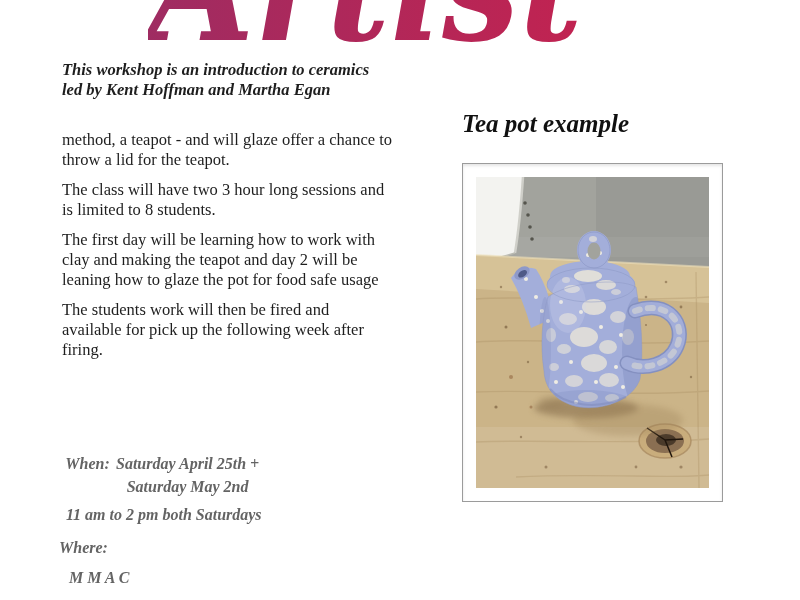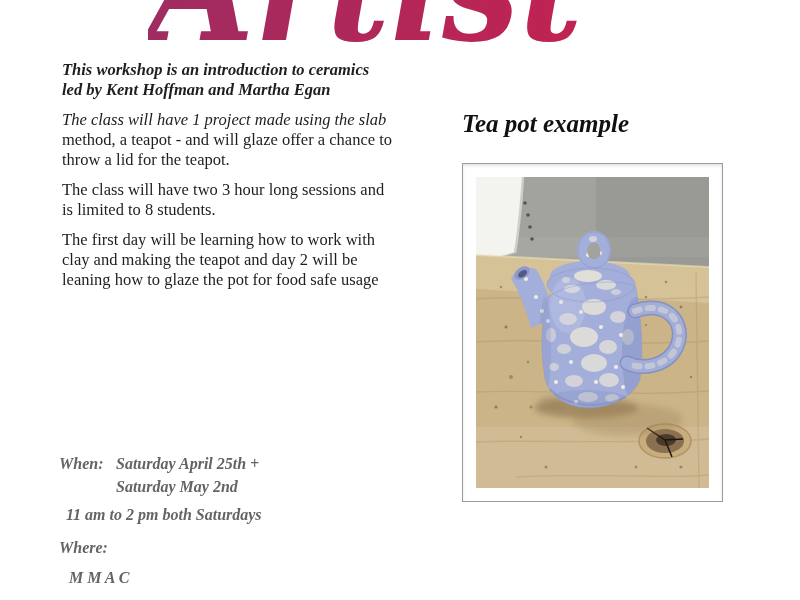--- a/index.html
+++ b/index.html
@@ -12,21 +12,21 @@
   .col-left{
     position:absolute;left:62px;top:60px;width:440px;
     color:#1e1e1e;font-size:16.5px;line-height:20px;
   }
   .col-left p{margin:0 0 10px 0;}
   .line{white-space:nowrap;}
   .intro{font-weight:bold;font-style:italic;}
   .ital{font-style:italic;}
   .sched{
     position:absolute;color:#646464;font-weight:bold;font-style:italic;
-    font-size:16px;line-height:23px;white-space:nowrap;
+    font-size:16px;line-height:23px;white-space:nowrap;text-align:center;
   }
   #when-row{left:59px;top:452px;display:flex;}
   .when-label{width:57px;flex:none;}
   #time-line{left:66px;top:503px;}
   #where-line{left:59px;top:536px;}
   #venue-line{left:69px;top:566px;}
   .photo-heading{
     position:absolute;left:462px;top:110px;
     font-size:25px;font-weight:bold;font-style:italic;color:#101010;
     white-space:nowrap;
@@ -49,32 +49,37 @@
   </defs>
   <text x="0" y="40" textLength="435" lengthAdjust="spacingAndGlyphs" font-family="&quot;DejaVu Serif&quot;, serif" font-style="italic" font-weight="bold" font-size="150" fill="url(#titleGrad)">Artist</text>
 </svg>
 
 <div class="col-left">
   <p class="intro">
     <span class="line">This workshop is an introduction to ceramics</span><br>
     <span class="line">led by Kent Hoffman and Martha Egan</span>
   </p>
   <p>
-    <span class="line ital">The class will have 1 project made using the slab</span><br>
+    <br>
     <span class="line">method, a teapot - and will glaze offer a chance to</span><br>
     <span class="line">throw a lid for the teapot.</span>
   </p>
   <p>
     <span class="line">The class will have two 3 hour long sessions and</span><br>
     <span class="line">is limited to 8 students.</span>
   </p>
   <p>
     <span class="line">The first day will be learning how to work with</span><br>
     <span class="line">clay and making the teapot and day 2 will be</span><br>
     <span class="line">leaning how to glaze the pot for food safe usage</span>
+  </p>
+  <p>
+    <span class="line">The students work will then be fired and</span><br>
+    <span class="line">available for pick up the following week after</span><br>
+    <span class="line">firing.</span>
   </p>
 </div>
 
 <div class="sched" id="when-row">
   <span class="when-label">When:</span>
   <span class="when-lines">
     <span>Saturday April 25th +</span><br>
     <span>Saturday May 2nd</span>
   </span>
 </div>

